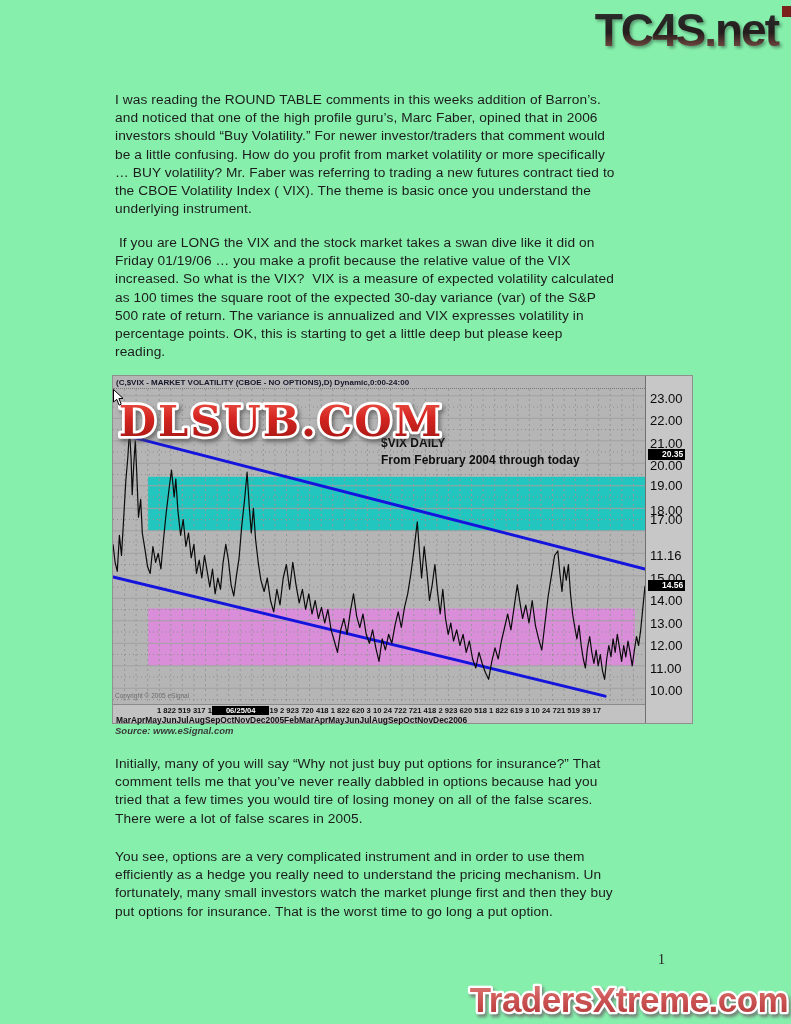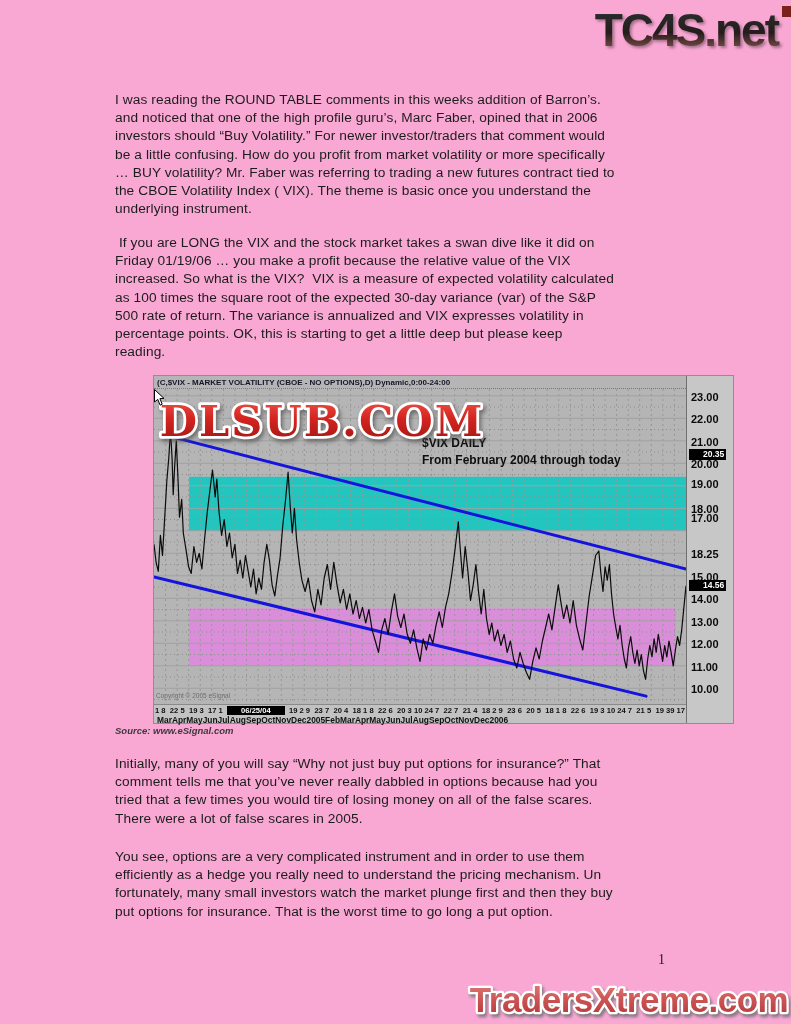--- a/index.html
+++ b/index.html
@@ -1,38 +1,38 @@
 <!DOCTYPE html>
 <html><head>
 <meta charset="utf-8">
 <style>
   html,body{margin:0;padding:0;background:#888;}
-  #page{position:relative;width:791px;height:1024px;background:#f9a8d4;overflow:hidden;
+  #page{position:relative;width:791px;height:1024px;background:#86efac;overflow:hidden;
         font-family:"Liberation Sans",sans-serif;}
   .para{position:absolute;left:115px;width:578px;font-size:13.7px;line-height:18.2px;
         color:#1c1c1c;white-space:pre-line;letter-spacing:0.1px;}
   
   #tc4s{position:absolute;left:528px;top:1px;}
   #redsq{position:absolute;right:0;top:6px;width:9px;height:11px;background:#7c201c;}
   
   #chart{position:absolute;left:113px;top:376px;width:579px;height:347px;background:#b5b5b5;
-         box-shadow:0 0 0 1px #8f8f8f;margin-left:41px;}
+         box-shadow:0 0 0 1px #8f8f8f;}
   .chart-title{position:absolute;left:0;top:0;width:532px;height:13px;box-sizing:border-box;
          font-size:8px;font-weight:bold;color:#15152a;padding:2px 0 0 3px;
          border-bottom:1px dotted #7a7a7a;background:#b5b5b5;white-space:nowrap;overflow:hidden;}
   #plot{position:absolute;left:0;top:13px;width:532px;height:315px;overflow:hidden;}
   #plot svg{position:absolute;left:0;top:0;}
   #yaxis{position:absolute;left:532px;top:0;width:47px;height:347px;background:#c7c7c7;
          border-left:1px solid #707070;box-sizing:border-box;}
-  .ytick{position:absolute;left:4px;font-size:11px;font-weight:bold;color:#0a0a0a;}
+  .ytick{position:absolute;left:4px;font-size:13px;font-weight:normal;color:#0a0a0a;}
   .ptag{position:absolute;left:2px;font-size:8.5px;font-weight:bold;color:#ffffff;background:#000000;
         padding:0 2px 1px 14px;z-index:2;}
   #xaxis{position:absolute;left:0;top:328px;width:532px;height:19px;background:#c2c2c2;
          border-top:1px solid #8a8a8a;box-sizing:border-box;}
-  .days{display:flex;justify-content:space-between;font-size:7.6px;font-weight:bold;color:#111;
+  .days{display:flex;justify-content:center;font-size:7.6px;font-weight:bold;color:#111;
         padding:1px 1px 0 1px;white-space:nowrap;}
   .days .hl{background:#000;color:#fff;padding:0 14px;}
   .months{display:flex;font-size:8.4px;font-weight:bold;color:#111;
         padding:0 3px;}
   .annot{position:absolute;left:268px;top:46px;font-size:12px;font-weight:bold;color:#0e0e0e;
         line-height:16.5px;white-space:pre-line;}
   .copyright{position:absolute;left:2px;top:303px;font-size:6.5px;color:#6e6e6e;}
   #wmark{position:absolute;left:126px;top:92px;}
   #cursor{position:absolute;left:90px;top:52px;}
   #source{position:absolute;left:115px;top:725px;font-size:9.5px;font-weight:bold;color:#3a3a3a;font-style:italic;}
@@ -175,21 +175,21 @@
       <div class="copyright">Copyright © 2005 eSignal</div>
     </div>
     <div id="yaxis">
         <div class="ytick" style="top: 14.75px;">23.00</div>
         <div class="ytick" style="top: 37.25px;">22.00</div>
         <div class="ytick" style="top: 59.75px;">21.00</div>
         <div class="ytick" style="top: 82.25px;">20.00</div>
         <div class="ytick" style="top: 102px;">19.00</div>
         <div class="ytick" style="top: 127.25px;">18.00</div>
         <div class="ytick" style="top: 136px;">17.00</div>
-        <div class="ytick" style="top: 172.25px;">18.25</div>
+        <div class="ytick" style="top: 172.25px;">11.16</div>
         <div class="ytick" style="top: 194.75px;">15.00</div>
         <div class="ytick" style="top: 217.25px;">14.00</div>
         <div class="ytick" style="top: 239.75px;">13.00</div>
         <div class="ytick" style="top: 262.25px;">12.00</div>
         <div class="ytick" style="top: 284.75px;">11.00</div>
         <div class="ytick" style="top: 307.25px;">10.00</div>
         <div class="ptag" style="top: 73.375px;">20.35</div>
         <div class="ptag" style="top: 203.65px;">14.56</div>
       </div>
     <div id="xaxis">

